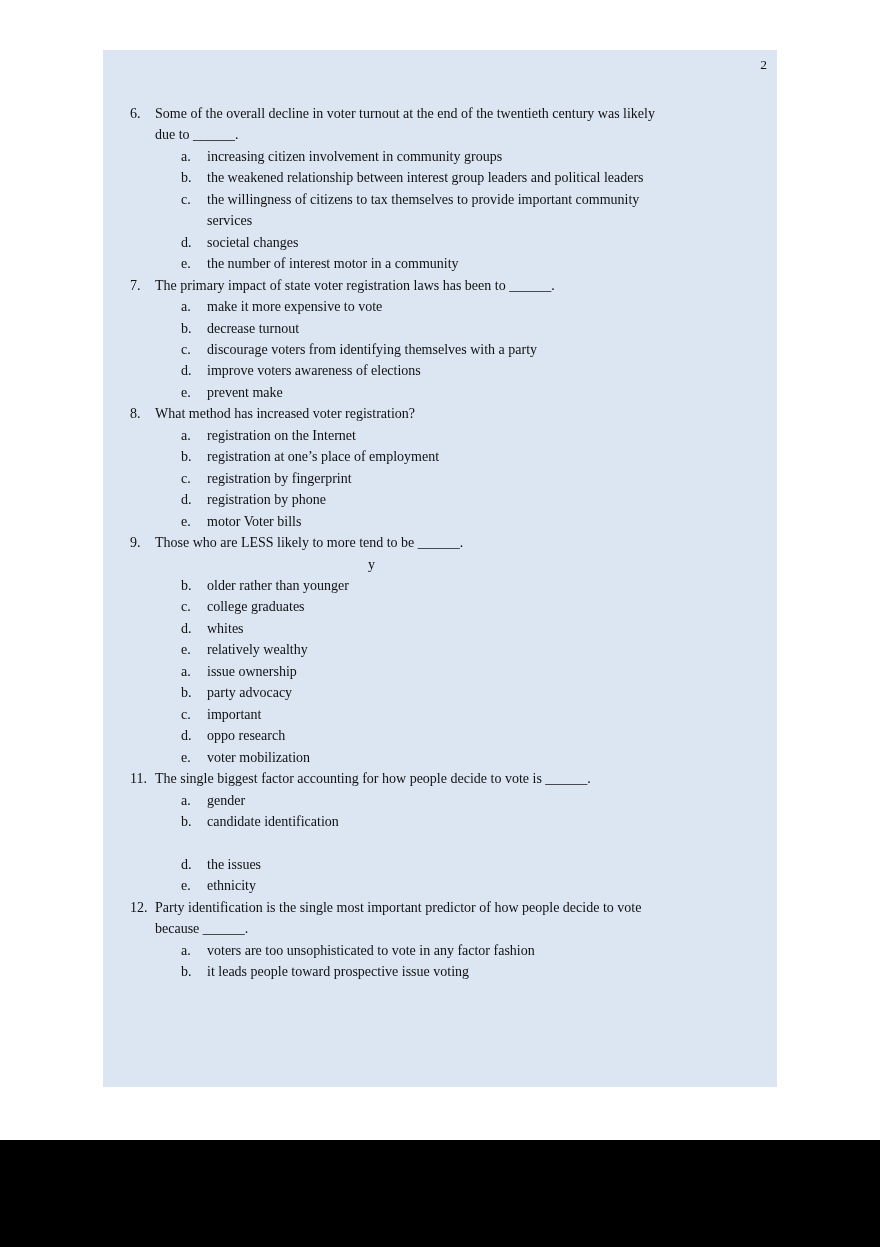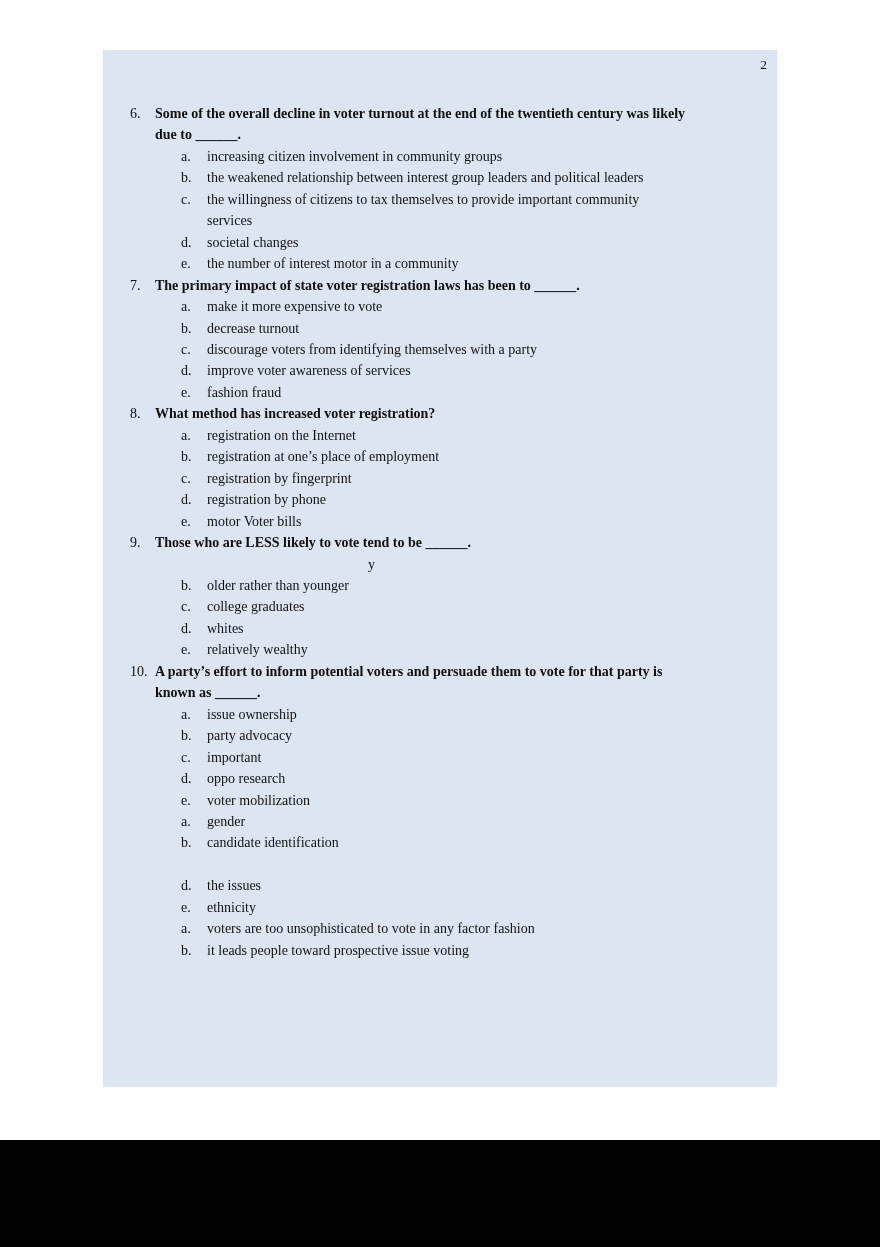--- a/index.html
+++ b/index.html
@@ -39,21 +39,20 @@
   .q-row {
     display: flex;
   }
   .q-num {
     width: 25px;
     flex-shrink: 0;
   }
   .q-text {
     flex: 1;
     white-space: pre-wrap;
-    font-weight: bold;
   }
   .opt-row {
     display: flex;
     margin-left: 51px;
   }
   .opt-letter {
     width: 26px;
     flex-shrink: 0;
   }
   .opt-text {
@@ -119,25 +118,25 @@
         <div class="opt-row">
           <span class="opt-letter">b.</span>
           <span class="opt-text">decrease turnout</span>
         </div>
         <div class="opt-row">
           <span class="opt-letter">c.</span>
           <span class="opt-text">discourage voters from identifying themselves with a party</span>
         </div>
         <div class="opt-row">
           <span class="opt-letter">d.</span>
-          <span class="opt-text">improve voter awareness of services</span>
-        </div>
-        <div class="opt-row">
-          <span class="opt-letter">e.</span>
-          <span class="opt-text">fashion fraud</span>
+          <span class="opt-text">improve voters awareness of elections</span>
+        </div>
+        <div class="opt-row">
+          <span class="opt-letter">e.</span>
+          <span class="opt-text">prevent make</span>
         </div>
         <div class="q-row">
           <span class="q-num">8.</span>
           <span class="q-text">What method has increased voter registration?</span>
         </div>
         <div class="opt-row">
           <span class="opt-letter">a.</span>
           <span class="opt-text">registration on the Internet</span>
         </div>
         <div class="opt-row">
@@ -151,80 +150,84 @@
         <div class="opt-row">
           <span class="opt-letter">d.</span>
           <span class="opt-text">registration by phone</span>
         </div>
         <div class="opt-row">
           <span class="opt-letter">e.</span>
           <span class="opt-text">motor Voter bills</span>
         </div>
         <div class="q-row">
           <span class="q-num">9.</span>
-          <span class="q-text">Those who are LESS likely to vote tend to be ______.</span>
+          <span class="q-text">Those who are LESS likely to more tend to be ______.</span>
         </div>
         <div class="stray-line">y</div>
         <div class="opt-row">
           <span class="opt-letter">b.</span>
           <span class="opt-text">older rather than younger</span>
         </div>
         <div class="opt-row">
           <span class="opt-letter">c.</span>
           <span class="opt-text">college graduates</span>
         </div>
         <div class="opt-row">
           <span class="opt-letter">d.</span>
           <span class="opt-text">whites</span>
         </div>
         <div class="opt-row">
           <span class="opt-letter">e.</span>
           <span class="opt-text">relatively wealthy</span>
         </div>
-        <div class="q-row">
-          <span class="q-num">10.</span>
-          <span class="q-text">A party’s effort to inform potential voters and persuade them to vote for that party is
-known as ______.</span>
-        </div>
         <div class="opt-row">
           <span class="opt-letter">a.</span>
           <span class="opt-text">issue ownership</span>
         </div>
         <div class="opt-row">
           <span class="opt-letter">b.</span>
           <span class="opt-text">party advocacy</span>
         </div>
         <div class="opt-row">
           <span class="opt-letter">c.</span>
           <span class="opt-text">important</span>
         </div>
         <div class="opt-row">
           <span class="opt-letter">d.</span>
           <span class="opt-text">oppo research</span>
         </div>
         <div class="opt-row">
           <span class="opt-letter">e.</span>
           <span class="opt-text">voter mobilization</span>
         </div>
+        <div class="q-row">
+          <span class="q-num">11.</span>
+          <span class="q-text">The single biggest factor accounting for how people decide to vote is ______.</span>
+        </div>
         <div class="opt-row">
           <span class="opt-letter">a.</span>
           <span class="opt-text">gender</span>
         </div>
         <div class="opt-row">
           <span class="opt-letter">b.</span>
           <span class="opt-text">candidate identification</span>
         </div>
         <div class="opt-gap"></div>
         <div class="opt-row">
           <span class="opt-letter">d.</span>
           <span class="opt-text">the issues</span>
         </div>
         <div class="opt-row">
           <span class="opt-letter">e.</span>
           <span class="opt-text">ethnicity</span>
+        </div>
+        <div class="q-row">
+          <span class="q-num">12.</span>
+          <span class="q-text">Party identification is the single most important predictor of how people decide to vote
+because ______.</span>
         </div>
         <div class="opt-row">
           <span class="opt-letter">a.</span>
           <span class="opt-text">voters are too unsophisticated to vote in any factor fashion</span>
         </div>
         <div class="opt-row">
           <span class="opt-letter">b.</span>
           <span class="opt-text">it leads people toward prospective issue voting</span>
         </div>
       </div>

